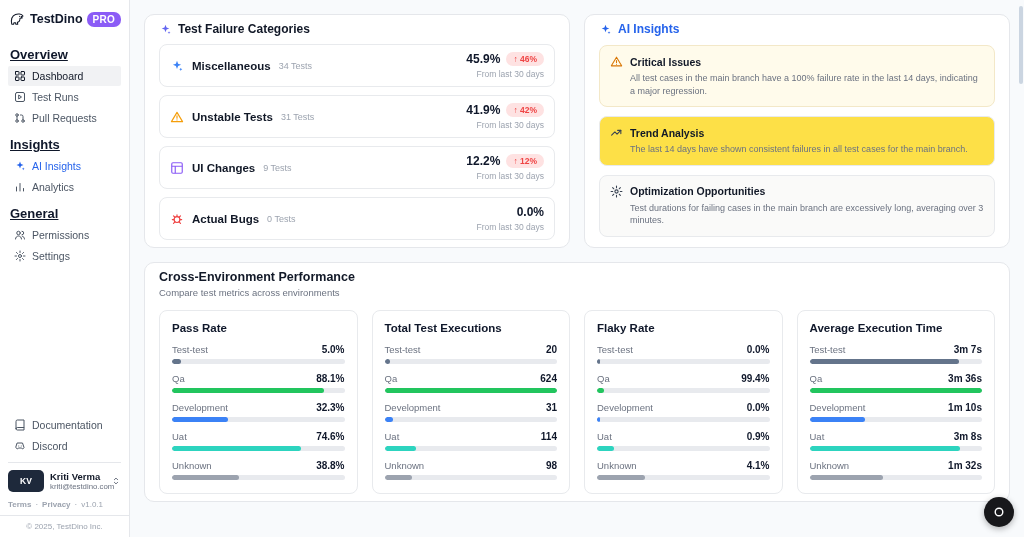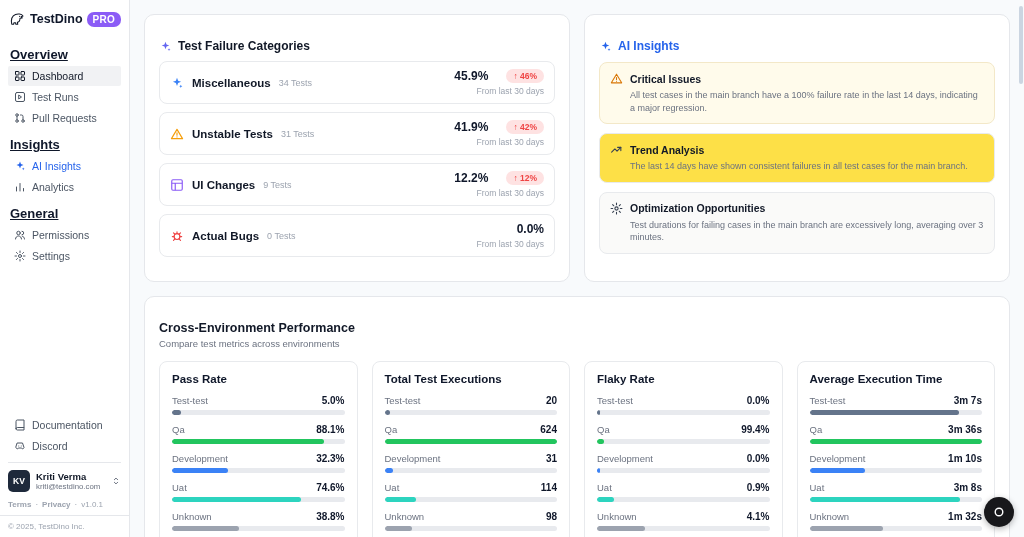--- a/index.html
+++ b/index.html
@@ -19,48 +19,48 @@
   .side-pad{padding:8px 8px 0;}
   .logo-row{display:flex;align-items:center;gap:4px;padding:2px 0 10px;cursor:pointer;}
   .logo-name{font-weight:bold;font-size:12.5px;color:#0f172a;}
   .pro-badge{background:#8b5cf6;color:#fff;font-size:10px;font-weight:bold;padding:2px 6px;border-radius:7px;letter-spacing:.3px;}
   .section-label{font-size:13px;font-weight:bold;color:#0f172a;margin:9px 2px 4px;text-decoration:underline;}
   .nav-item{display:flex;align-items:center;gap:6px;padding:4px 6px;border-radius:2px;color:#4b5563;cursor:pointer;margin-bottom:1px;}
   .nav-item.active{background:#f1f2f4;color:#111827;}
   .nav-item.accent{color:#2563eb;}
   .side-bottom{margin-top:auto;padding:0 8px;}
   .user-block{border-top:1px solid #e5e7eb;margin-top:6px;padding:7px 0;display:flex;align-items:center;gap:6px;cursor:pointer;}
-  .avatar{width:22px;height:22px;border-radius:5px;background:#1e293b;color:#fff;font-size:8.5px;font-weight:bold;display:flex;align-items:center;justify-content:center;flex:none;}
+  .avatar{width:36px;height:22px;border-radius:5px;background:#1e293b;color:#fff;font-size:8.5px;font-weight:bold;display:flex;align-items:center;justify-content:center;flex:none;}
   .user-meta{min-width:0;}
   .user-name{font-size:9.5px;font-weight:bold;white-space:nowrap;}
   .user-email{font-size:7.8px;color:#6b7280;white-space:nowrap;}
   .chev{margin-left:auto;color:#6b7280;}
   .terms-row{font-size:8px;color:#9ca3af;padding:1px 0 6px;display:flex;gap:4px;align-items:center;}
   .terms-row a{color:#9ca3af;text-decoration:none;cursor:pointer;font-weight:bold;}
-  .copyright{border-top:1px solid #e5e7eb;font-size:8px;color:#9ca3af;padding:6px 8px;}
+  .copyright{border-top:1px solid #e5e7eb;font-size:8px;color:#9ca3af;padding:6px 8px;text-align:center;}
 
   
   .main{flex:1;padding:14px 14px 0;box-sizing:border-box;position:relative;}
   .top-grid{display:grid;grid-template-columns:1fr 1fr;gap:14px;}
-  .card{background:#fff;border:1px solid #e5e7eb;border-radius:10px;padding:24px 14px;box-sizing:border-box;}
+  .card{background:#fff;border:1px solid #e5e7eb;border-radius:10px;padding:7px 14px;box-sizing:border-box;}
   .card-title-row{display:flex;align-items:center;gap:6px;font-size:12px;font-weight:bold;}
   .title-spark{color:#6366f1;}
   .ai-head{color:#2563eb;}
 
   .fc-row{border:1px solid #e8eaed;border-radius:8px;padding:7px 10px;display:flex;justify-content:space-between;align-items:center;margin-top:8px;background:#fff;}
   .fc-left{display:flex;align-items:center;gap:8px;}
   .fc-icon{width:14px;height:14px;}
   .fc-icon.blue{color:#3b82f6;}
   .fc-icon.amber{color:#f59e0b;}
   .fc-icon.purple{color:#8b5cf6;}
   .fc-icon.red{color:#ef4444;}
   .fc-label{font-weight:bold;font-size:11.5px;color:#111827;}
   .fc-tests{font-size:9px;color:#9ca3af;}
   .fc-right{text-align:right;}
-  .fc-top{display:flex;align-items:center;gap:18px;justify-content:flex-end;}
+  .fc-top{display:flex;align-items:center;gap:6px;justify-content:flex-end;}
   .fc-pct{font-weight:bold;font-size:12px;color:#0f172a;}
   .badge-up{background:#fee2e2;color:#ef4444;font-size:8.5px;border-radius:9px;padding:2px 7px;font-weight:bold;}
   .fc-period{font-size:8.5px;color:#9ca3af;margin-top:3px;}
 
   .ai-box{border:1px solid #e8eaed;border-radius:8px;padding:9px 10px;margin-top:9px;background:#fde047;}
   .ai-box.amber{background:#fffbeb;border-color:#f3e8c8;}
   .ai-box.soft{background:#fafaf9;}
   .ai-box-title{display:flex;align-items:center;gap:7px;font-size:10.5px;font-weight:bold;color:#111827;}
   .ai-box-title .ic{width:13px;height:13px;}
   .warn{color:#d97706;}

